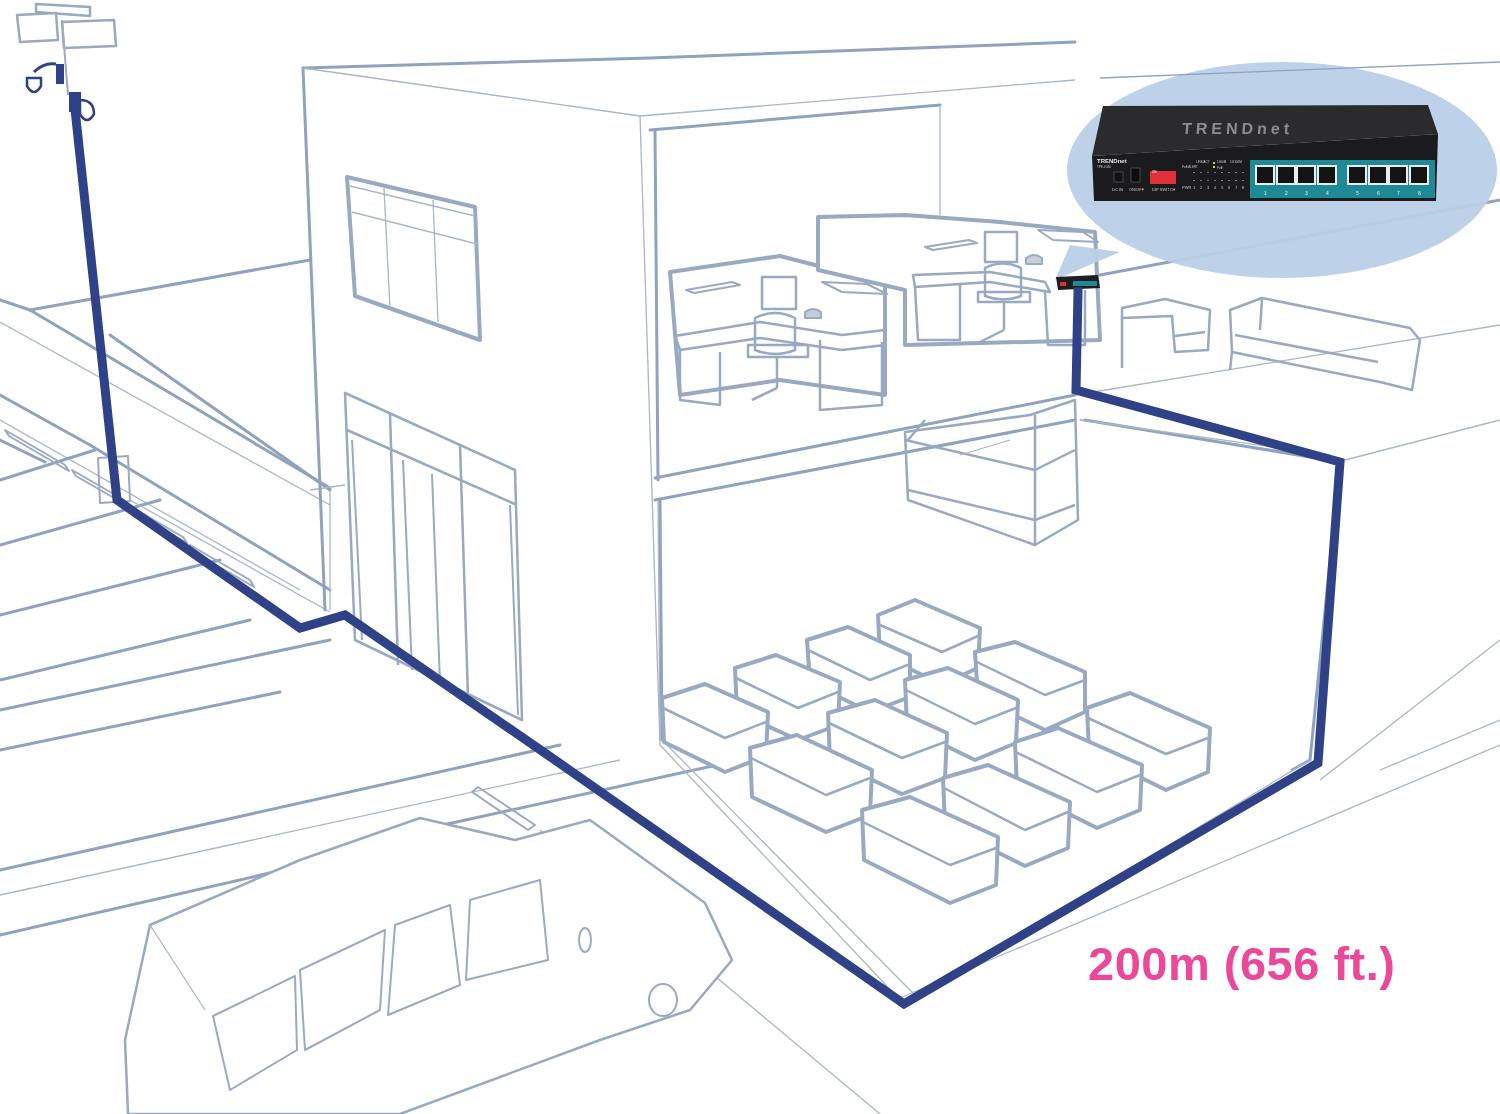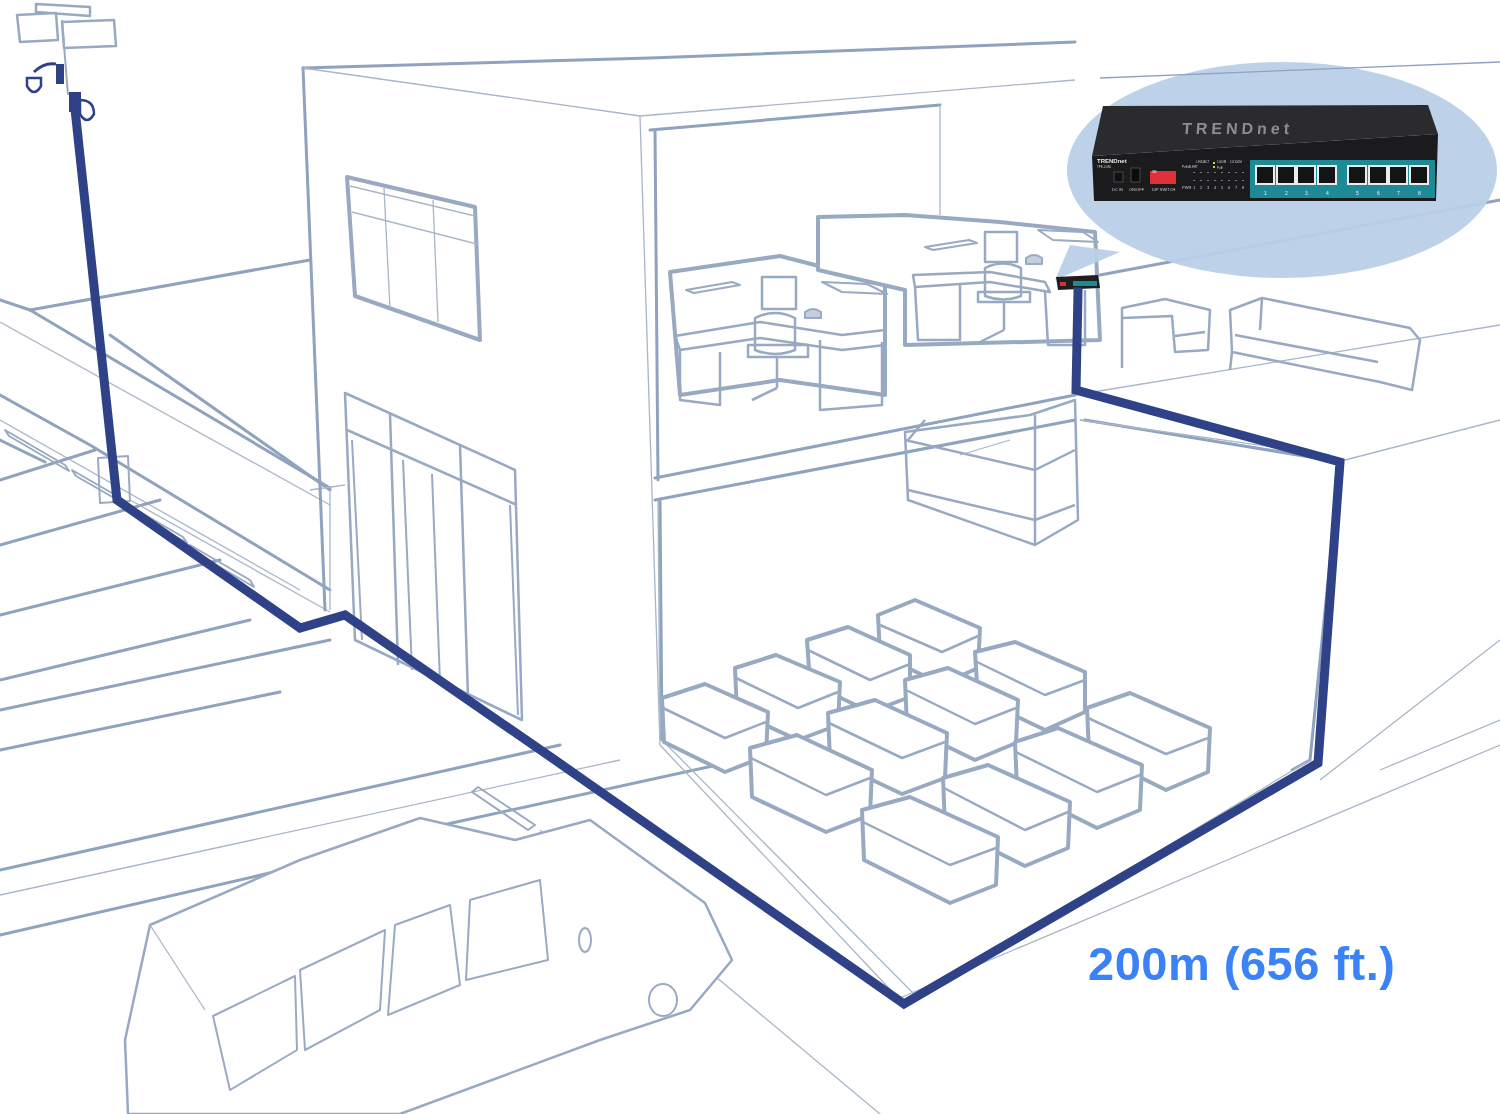--- a/index.html
+++ b/index.html
@@ -345,13 +345,13 @@
   <span class="port-num" style="left:1264px;top:190px;">1</span>
   <span class="port-num" style="left:1285px;top:190px;">2</span>
   <span class="port-num" style="left:1305px;top:190px;">3</span>
   <span class="port-num" style="left:1326px;top:190px;">4</span>
   <span class="port-num" style="left:1356px;top:190px;">5</span>
   <span class="port-num" style="left:1377px;top:190px;">6</span>
   <span class="port-num" style="left:1397px;top:190px;">7</span>
   <span class="port-num" style="left:1418px;top:190px;">8</span>
 </div>
 
-<div class="distance-label" style="color: #3b82f6;">200m (656 ft.)</div>
+<div class="distance-label" style="color: #ec4899;">200m (656 ft.)</div>
 
 </body></html>

